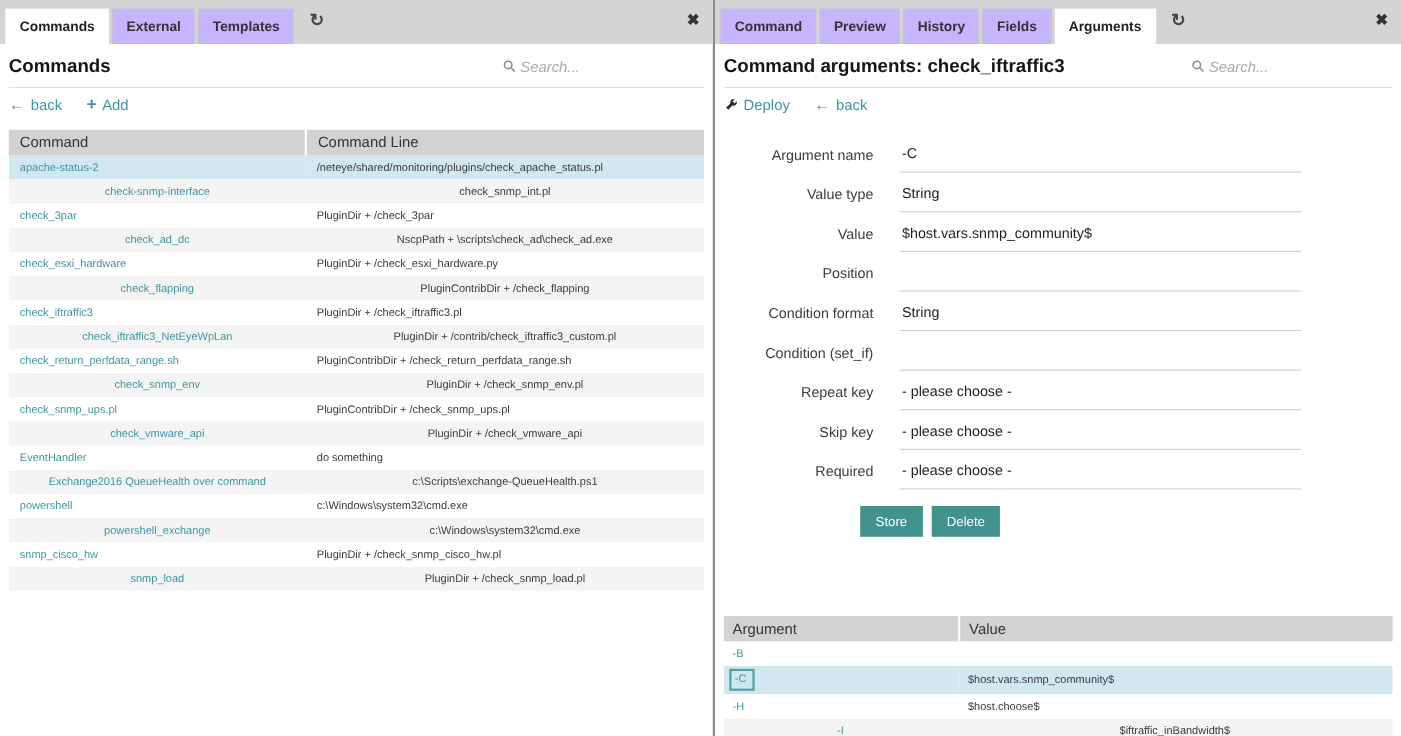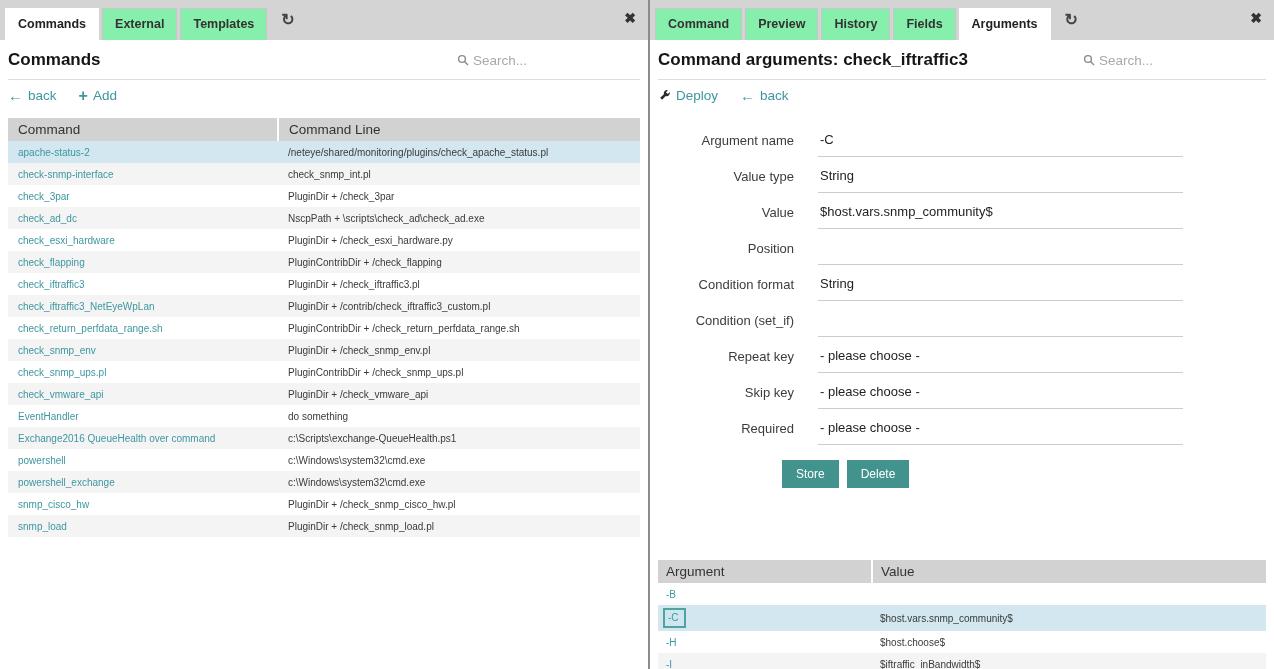--- a/index.html
+++ b/index.html
@@ -17,21 +17,21 @@
   .vdivider { width:2px; background:#8c8c8c; }
 
   
   .tabbar {
     height:40px; background:#d4d4d4; flex-shrink:0;
     display:flex; align-items:flex-end; padding-left:5px; position:relative;
   }
   .tabs { display:flex; align-items:flex-end; }
   .tab {
     height:32px; line-height:31px; padding:0 12px; margin-right:3px;
-    background:#86efac; border:1px solid #c6c6c6; border-bottom:none;
+    background:#c4b5fd; border:1px solid #c6c6c6; border-bottom:none;
     font-weight:bold; font-size:12.5px; color:#333; cursor:pointer; white-space:nowrap;
   }
   .tab.active { background:#fff; border-color:#fff; color:#222; }
   .refresh {
     align-self:center; margin-left:11px; font-size:16px; line-height:16px;
     color:#444; cursor:pointer; font-weight:bold;
   }
   .closex {
     position:absolute; right:12px; top:11px; font-size:14px; color:#333;
     font-weight:bold; cursor:pointer; line-height:14px;
@@ -41,41 +41,41 @@
   .content { flex:1; padding:0 8px; display:flex; flex-direction:column; overflow:hidden; }
   .hrow {
     display:flex; align-items:center; justify-content:space-between;
     border-bottom:1px solid #ddd; padding:10px 0 9px; flex-shrink:0;
   }
   h1 { font-size:17px; font-weight:bold; color:#151515; white-space:nowrap; }
   .search { display:flex; align-items:center; width:183px; flex-shrink:0; }
   .search svg { flex-shrink:0; }
   .search input {
     border:none; outline:none; background:transparent; width:160px;
-    font-family:"Liberation Sans",sans-serif; font-size:13.5px; color:#555; margin-left:3px;
+    font-family:"Liberation Sans",sans-serif; font-size:13.5px; color:#555; margin-left:3px;font-style:italic;
   }
   .search input::placeholder { color:#a9a9a9; opacity:1; }
 
   .actions { display:flex; align-items:center; gap:22px; padding:8px 0 9px; flex-shrink:0; }
   .alink { display:flex; align-items:center; gap:5px; color:#3e96a0; font-size:13.5px; cursor:pointer; }
   .alink .arrow { font-weight:bold; font-size:15px; line-height:13px; }
   .alink .plus  { font-weight:bold; font-size:16px; line-height:13px; }
   .alink .label { }
   .alink svg { flex-shrink:0; }
 
   
   table { width:100%; border-collapse:collapse; table-layout:fixed; }
   th {
     background:#d2d2d2; text-align:left; font-weight:normal; font-size:13.5px;
     color:#333; padding:4px 10px; height:23px;
   }
   th.gap { border-right:2px solid #fff; }
   td { padding:3px 10px; height:22px; font-size:10px; color:#3a3a3a;
        overflow:hidden; white-space:nowrap; text-overflow:ellipsis; }
-  tr.stripe   { background:#f4f4f4; }
+  tr.stripe   { background:#f4f4f4;text-align:center; }
   tr.selected { background:#d3e7f0; }
   .tlink { color:#3e96a0; cursor:pointer; }
   #left-table { margin-top:6px; }
   #left-table th:first-child, #left-table td:first-child { width:270px; }
 
   
   .form { margin-top:10px; flex-shrink:0; }
   .frow { display:flex; height:36px;align-items:center; }
   .flabel {
     width:160px; padding-right:24px; text-align:right; color:#3c3c3c;

